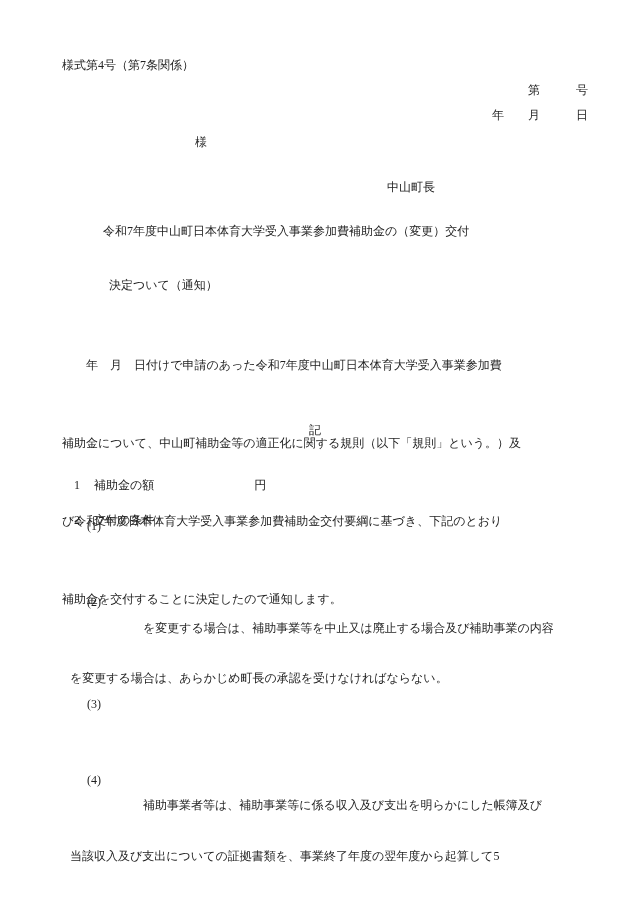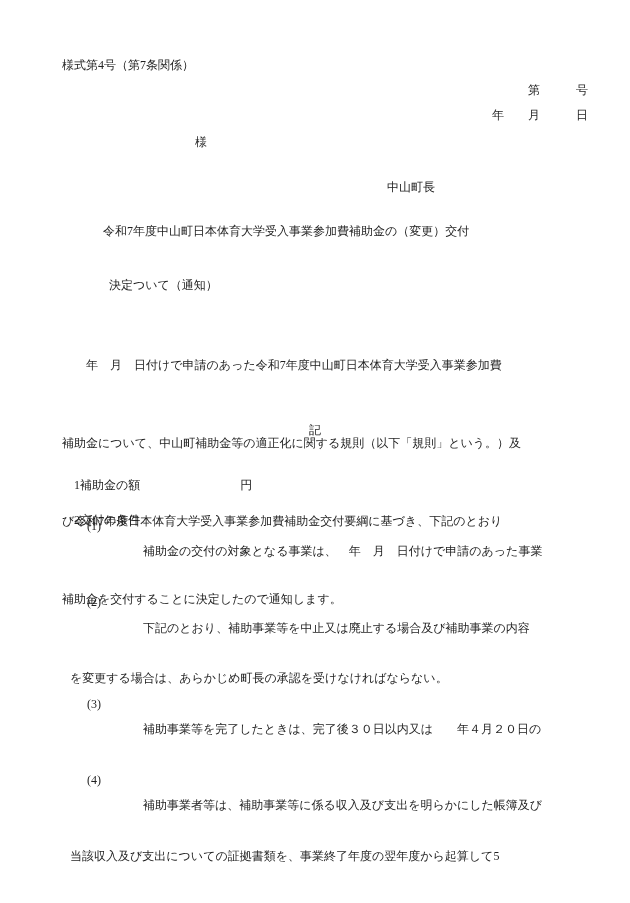--- a/index.html
+++ b/index.html
@@ -64,21 +64,21 @@
     line-height: 25px;
     text-align: center;
   }
   .item-row {
     left: 62px;
     line-height: 25px;
     white-space: pre;
   }
   .item-amount { top: 448px; }
   .item-conditions { top: 483px; }
-  .item-label { }
+  .item-label { margin-left: 14px; }
   .amount-unit { margin-left: 100px; }
 
   .conditions-list {
     left: 62px; top: 514px;
     width: 512px;
     line-height: 25.4px;
   }
   .cond-first {
     position: relative;
     padding-left: 63px;
@@ -126,30 +126,30 @@
     <span>1</span><span class="item-label">補助金の額</span><span class="amount-unit">円</span>
   </div>
 
   <div class="abs item-row item-conditions">
     <span>2</span><span class="item-label">交付の条件</span>
   </div>
 
   <div class="abs conditions-list">
 
     <div class="cond-first">
-      <span class="cond-marker">(1)</span><span>補助金の交付の対象となる事業は、　年　月　日付けで申請のあった事業</span>
+      <span class="cond-marker">(1)</span>
     </div>
 
     <div class="cond-first">
-      <span class="cond-marker">(2)</span><span>下記のとおり、補助事業等を中止又は廃止する場合及び補助事業の内容</span>
+      <span class="cond-marker">(2)</span><span>を変更する場合は、補助事業等を中止又は廃止する場合及び補助事業の内容</span>
     </div>
     <div class="cond-cont">を変更する場合は、あらかじめ町長の承認を受けなければならない。</div>
 
     <div class="cond-first">
-      <span class="cond-marker">(3)</span><span>補助事業等を完了したときは、完了後３０日以内又は　　年４月２０日の</span>
+      <span class="cond-marker">(3)</span>
     </div>
 
     <div class="cond-first">
       <span class="cond-marker">(4)</span><span>補助事業者等は、補助事業等に係る収入及び支出を明らかにした帳簿及び</span>
     </div>
     <div class="cond-cont">当該収入及び支出についての証拠書類を、事業終了年度の翌年度から起算して5</div>
 
   </div>
 
 </div>

